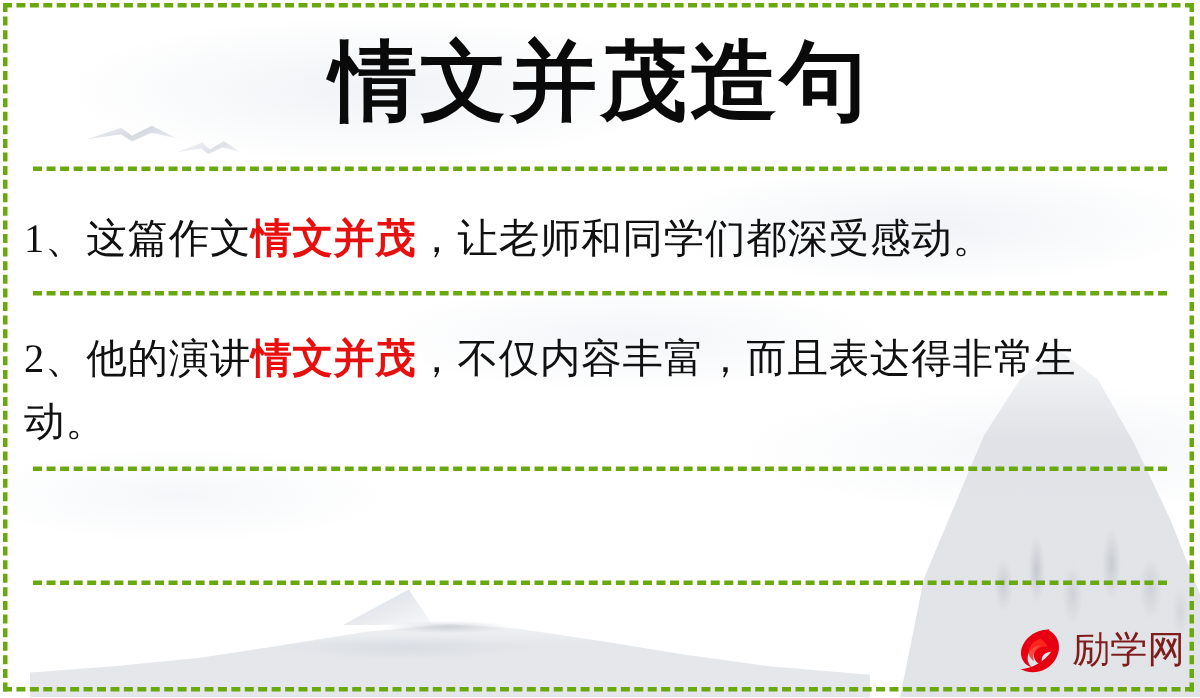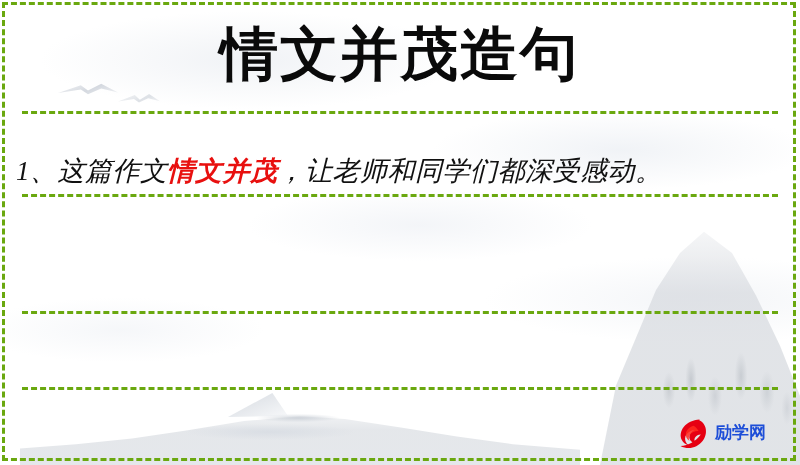--- a/index.html
+++ b/index.html
@@ -127,21 +127,21 @@
   .sentence {
     position: absolute;
     left: 16px;
     width: 752px;
     font-family: "Liberation Serif", "DejaVu Serif", serif;
     font-size: 27px;
     line-height: 42px;
     color: #111111;
     letter-spacing: 0.5px;
   }
-  .s-1 { top: 150px; font-style: italic; }
+  .s-1 { top: 138px; }
   .s-2 { top: 218px; }
   .s-3 { top: 331px; }
 
   .kw {
     color: #e8100f;
     font-weight: bold;
   }
 
   
   .logo {
@@ -152,23 +152,23 @@
     align-items: center;
     z-index: 2;
   }
   .logo-mark {
     position: relative;
     width: 40px; height: 40px;
     flex: 0 0 40px;
   }
   .logo-text {
     font-family: "Liberation Sans", "DejaVu Sans", sans-serif;
-    font-size: 17px;
-    font-weight: bold;
-    color: #1d4ed8;
+    font-size: 25px;
+    font-weight: normal;
+    color: #7f1d1d;
     letter-spacing: 0px;
     margin-left: 3px;
     line-height: 40px;
     white-space: nowrap;
   }
 </style>
 </head>
 <body>
 
 <div id="page">
@@ -188,20 +188,23 @@
 
     <div class="sep sep-1"></div>
     <div class="sep sep-2"></div>
     <div class="sep sep-3"></div>
     <div class="sep sep-4"></div>
 
     <div class="sentence s-1">
       <span>1、</span><span>这篇作文</span><span class="kw">情文并茂</span><span>，让老师和同学们都深受感动。</span>
     </div>
 
+    <div class="sentence s-2">
+      <span>2、</span><span>他的演讲</span><span class="kw">情文并茂</span><span>，不仅内容丰富，而且表达得非常生动。</span>
+    </div>
 
 
   </div>
 
   <div class="logo">
     <span class="logo-mark">
       <svg width="40" height="40" viewBox="0 0 40 40" aria-hidden="true">
         <path d="M27.5 6.5c-6.8 0.4 -12.2 3.1 -15.6 7.3 -3.4 4.2 -4.2 9.2 -2.1 13.2 1.3 2.6 3.6 4.3 6.2 4.9 -2.5 -2.3 -3.5 -5.3 -2.6 -8.3 1.1 -3.6 4.6 -6.2 9.1 -6.7 -3.6 1.9 -5.6 4.8 -5.2 7.7 0.4 3.2 3.2 5.6 6.8 5.9 -1.6 -1.6 -2.1 -3.6 -1.3 -5.4 0.9 -2.1 3.2 -3.5 6 -3.6 -5.2 6.9 -12.4 11 -20.3 11.6 4.9 2.6 10.8 2.7 15.8 0.2 5.3 -2.6 8.9 -7.6 9.6 -13.2 0.6 -4.9 -1.3 -9.4 -5.2 -12 -0.4 -0.3 -0.8 -0.5 -1.2 -0.6z" fill="#e60012"></path>
         <path d="M21.5 12.8c-4.1 1.3 -7 4.2 -7.6 7.6 -0.5 3 0.9 5.9 3.6 7.5 -1.1 -2.2 -0.9 -4.5 0.6 -6.4 1.8 -2.3 5 -3.6 8.6 -3.4 -2.3 -3.0 -3.3 -4.4 -5.2 -5.3z" fill="#ff2b1f" opacity="0.85"></path>
       </svg>

